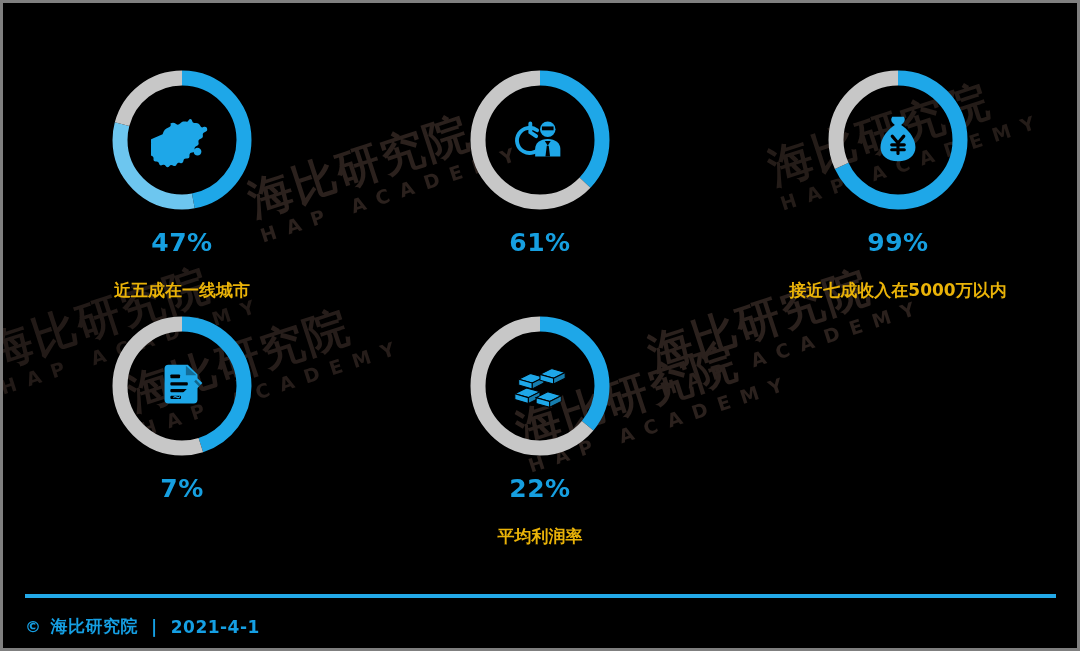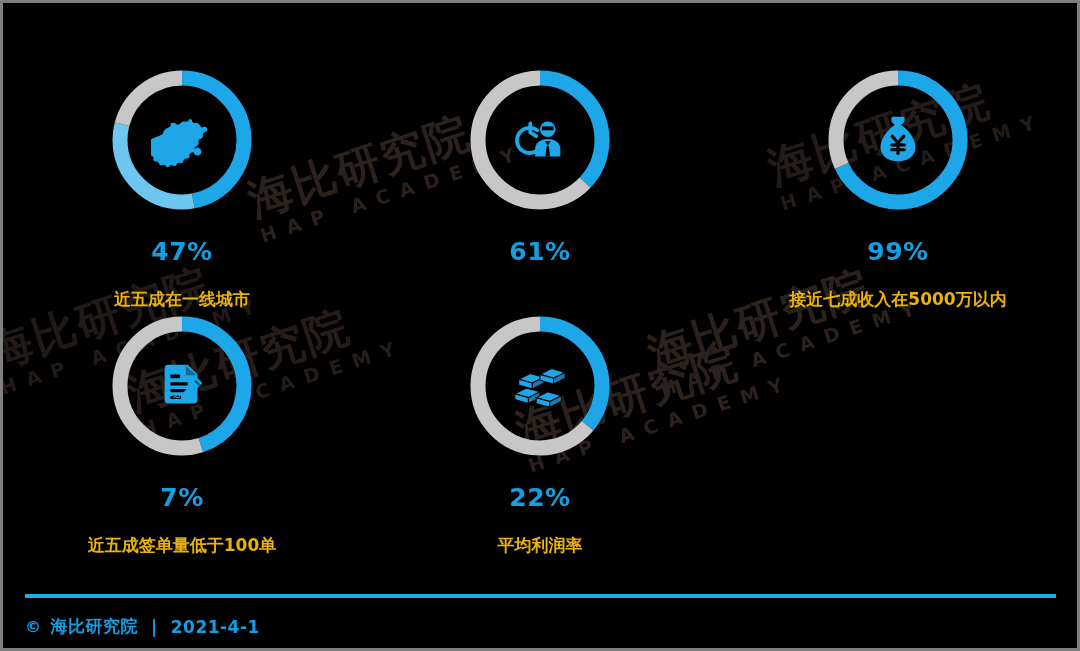--- a/index.html
+++ b/index.html
@@ -43,21 +43,21 @@
   }
   .donut-wrap { position:relative; width:150px; height:150px; }
   .donut-wrap svg { display:block; width:150px; height:150px; transform:rotate(-90deg); }
   .icon-holder {
     position:absolute; inset:0;
     display:flex; align-items:center; justify-content:center;
   }
   .icon-holder svg { width:62px; height:62px; display:block; transform:none; }
 
   .pct {
-    margin-top:24px; font-size:25px; font-weight:700;
+    margin-top:15px; font-size:25px; font-weight:700;
     color:#169fe0; letter-spacing:.5px; line-height:1;
   }
   .caption {
     margin-top:27px; font-size:17px; font-weight:700;
     color:#eab308; line-height:1; white-space:nowrap;
   }
 
   
   #footer-rule {
     position:absolute; left:22px; top:591px;
@@ -180,21 +180,20 @@
         <rect x="20" y="35" width="18" height="3.4" rx="1"></rect>
         <rect x="20" y="42" width="11" height="3.4" rx="1"></rect>
       </g>
       <path fill="#1EA7E8" d="M48 24l5 5-16 16-6.4 1.4L32 40l16-16z"></path>
       <path fill="#000" d="M46.4 25.6l5 5-1.8 1.8-5-5 1.8-1.8z" opacity=".4"></path>
       <text x="22" y="47" font-size="11" font-weight="700" fill="#1EA7E8" font-family="DejaVu Sans, sans-serif">~</text>
     </svg>
           </span>
      </div>
      <div class="pct">7%</div>
-     <div class="caption">近五成签单量低于100单</div>
       </div>
       <div class="cell">
         <div class="donut-wrap">
        <svg viewBox="0 0 150 150">
             <circle cx="75" cy="75" r="62" fill="none" stroke="#1EA7E8" stroke-width="15" stroke-dasharray="140.24069605624837 249.31679298888596" stroke-dashoffset="0"></circle>
             <circle cx="75" cy="75" r="62" fill="none" stroke="#C7C7C7" stroke-width="15" stroke-dasharray="249.31679298888596 140.24069605624837" stroke-dashoffset="-140.24069605624837"></circle>
           </svg>
        <span class="icon-holder">
             <svg viewBox="0 0 64 64">
       <g fill="#1EA7E8" stroke="#000" stroke-width="1.1">

